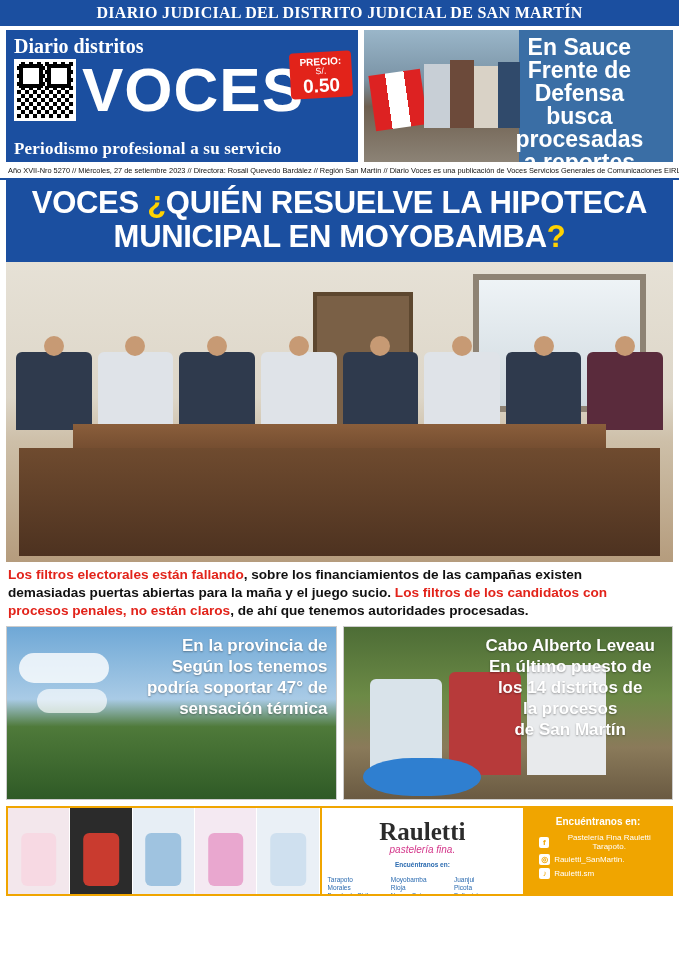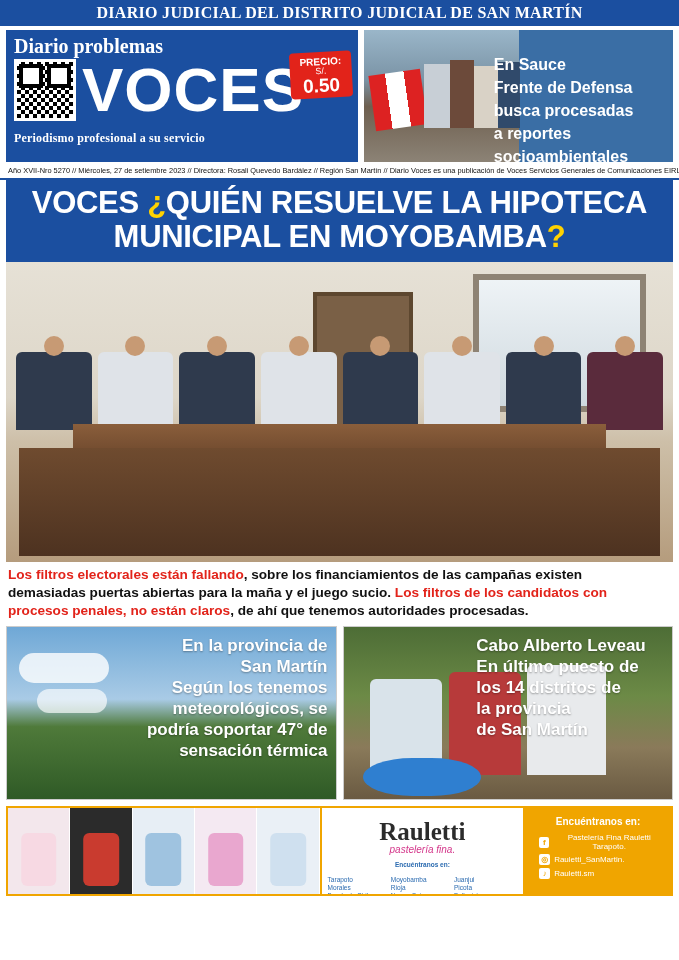--- a/index.html
+++ b/index.html
@@ -77,23 +77,23 @@
   .voces {
     font-family: "Liberation Sans", sans-serif;
     font-weight: bold;
     font-size: 62px;
     line-height: 62px;
     letter-spacing: 1px;
     text-align: center;
   }
   .slogan {
     font-family: "Liberation Serif", serif;
-    font-size: 12px;
-    font-weight: bold;
-    margin-top: 8px;
+    font-size: 17px;
+    font-weight: bold;
+    margin-top: 16px;
     letter-spacing: 0.2px;
   }
   .price-badge {
     position: absolute;
     right: 6px; top: 22px;
     width: 62px; height: 46px;
     background: #e2231a;
     color: #ffffff;
     border-radius: 4px;
     text-align: center;
@@ -122,27 +122,26 @@
   }
   .hs-photo .p1 { position:absolute; left:60px; top:34px; width:26px; height:64px; background:#c8cfd6; }
   .hs-photo .p2 { position:absolute; left:86px; top:30px; width:24px; height:68px; background:#6c4a3a; }
   .hs-photo .p3 { position:absolute; left:110px; top:36px; width:24px; height:62px; background:#d9d2c6; }
   .hs-photo .p4 { position:absolute; left:134px; top:32px; width:22px; height:66px; background:#304a6b; }
   .hs-text {
     position: absolute;
     right: 0; top: 0; bottom: 0;
     width: 58%;
     color: #ffffff;
-    text-align: left;
+    text-align: center;
     padding: 6px 8px 0 0;
     font-weight: bold;
-    font-size: 16px;
+    font-size: 23px;
     line-height: 23px;
     font-family: "Liberation Sans", sans-serif;
-    margin-top: 17px;
   }
 
   
   .credits {
     font-size: 7.4px;
     padding: 2px 8px 3px 8px;
     color: #111;
     border-bottom: 2px solid #1b4fa0;
     white-space: nowrap;
     overflow: hidden;
@@ -229,21 +228,21 @@
     top: 0; bottom: 0;
     width: 62%;
     color: #ffffff;
     font-weight: bold;
     font-size: 17px;
     line-height: 21px;
     padding: 8px 8px 0 8px;
     text-shadow: 0 1px 2px rgba(0,0,0,.35);
   }
   .story-left .story-txt { right: 0; text-align: right; }
-  .story-right .story-txt { right: 0; text-align: left; }
+  .story-right .story-txt { right: 0; text-align: center; }
 
   
   .ad {
     margin: 6px 6px 6px 6px;
     height: 90px;
     display: flex;
     border: 2px solid #f0a500;
     background: #fdf6e6;
     overflow: hidden;
   }
@@ -285,21 +284,21 @@
 
 <div class="page">
 
   <div class="topbar">
     <span>DIARIO JUDICIAL DEL DISTRITO JUDICIAL DE SAN MARTÍN</span>
   </div>
 
   <div class="headerrow">
 
     <div class="logo-block">
-      <div class="logo-top">Diario problemas</div>
+      <div class="logo-top">Diario distritos</div>
       <div class="voces-line">
         <div class="qr"></div>
         <div class="voces">VOCES</div>
       </div>
       <div class="slogan">Periodismo profesional a su servicio</div>
 
       <div class="price-badge">
         <div class="p1">PRECIO:</div>
         <div class="p2">S/.</div>
         <div class="p3">0.50</div>
@@ -356,40 +355,38 @@
 
   <div class="two-col">
 
     <div class="story story-left">
       <div class="ph">
         <div class="cloud"></div>
           <div class="cloud2"></div>
       </div>
       <div class="story-txt">
         <div>En la provincia de</div>
-        <div>San Martín</div>
         <div>Según los tenemos</div>
-        <div>meteorológicos, se</div>
         <div>podría soportar 47° de</div>
         <div>sensación térmica</div>
       </div>
     </div>
 
     <div class="story story-right">
       <div class="ph">
         <div class="pA"></div>
           <div class="pB"></div>
           <div class="pC"></div>
           <div class="bowl"></div>
       </div>
       <div class="story-txt">
         <div>Cabo Alberto Leveau</div>
         <div>En último puesto de</div>
         <div>los 14 distritos de</div>
-        <div>la provincia</div>
+        <div>la procesos</div>
         <div>de San Martín</div>
       </div>
     </div>
   </div>
 
   <div class="ad">
     <div class="ad-cakes">
       <div class="cake c1">
           <i></i>
         </div>

